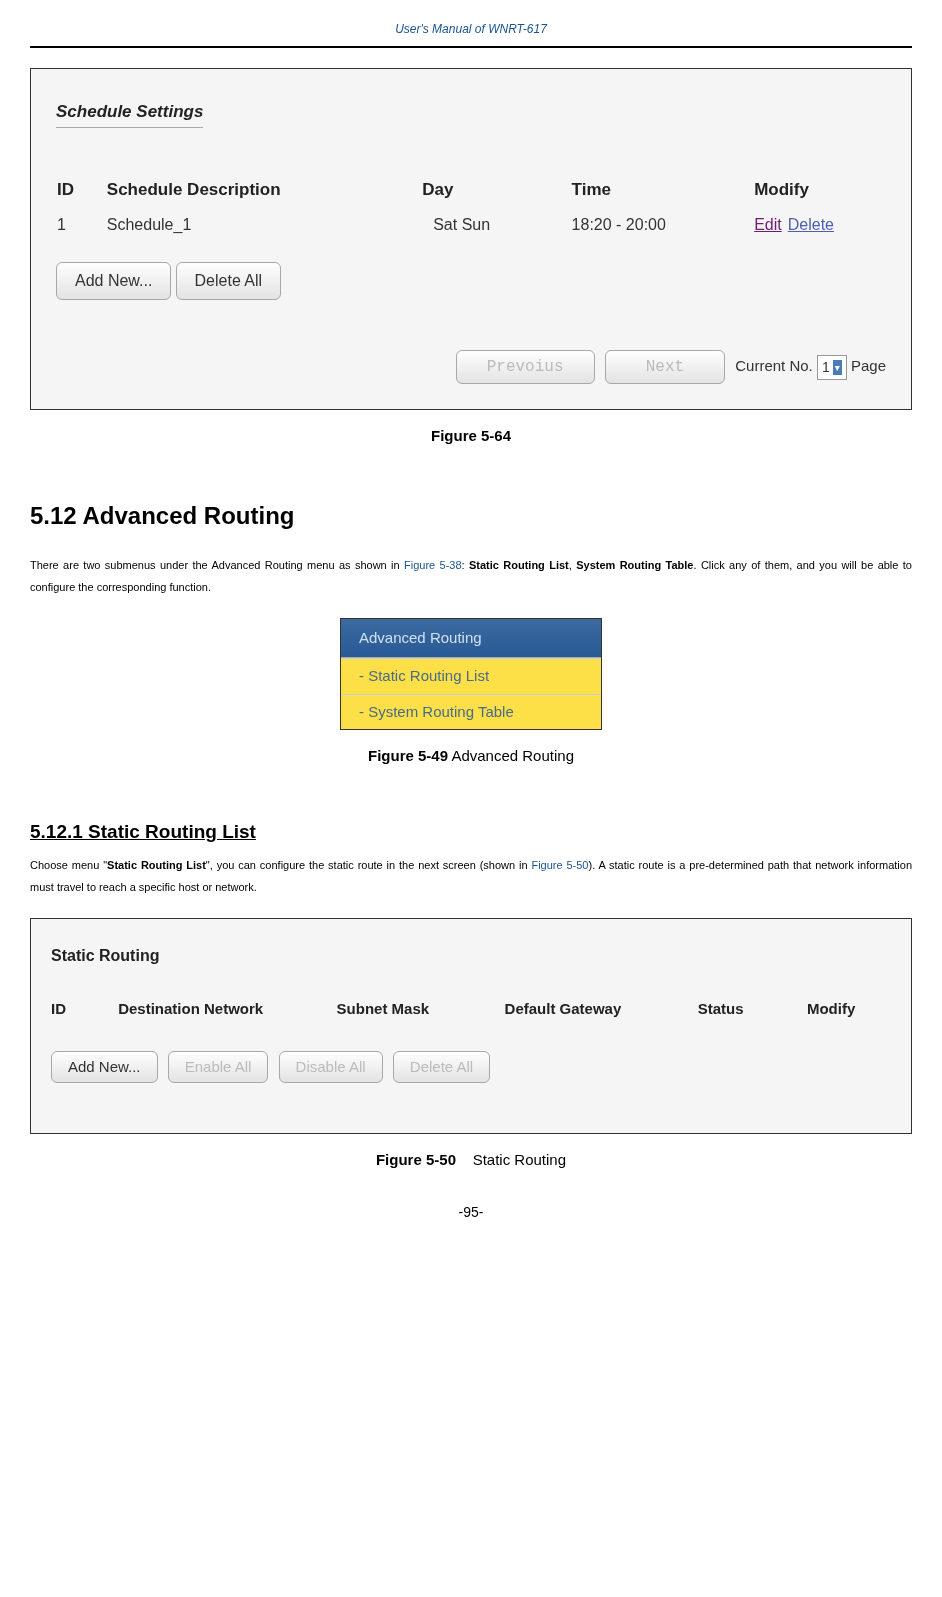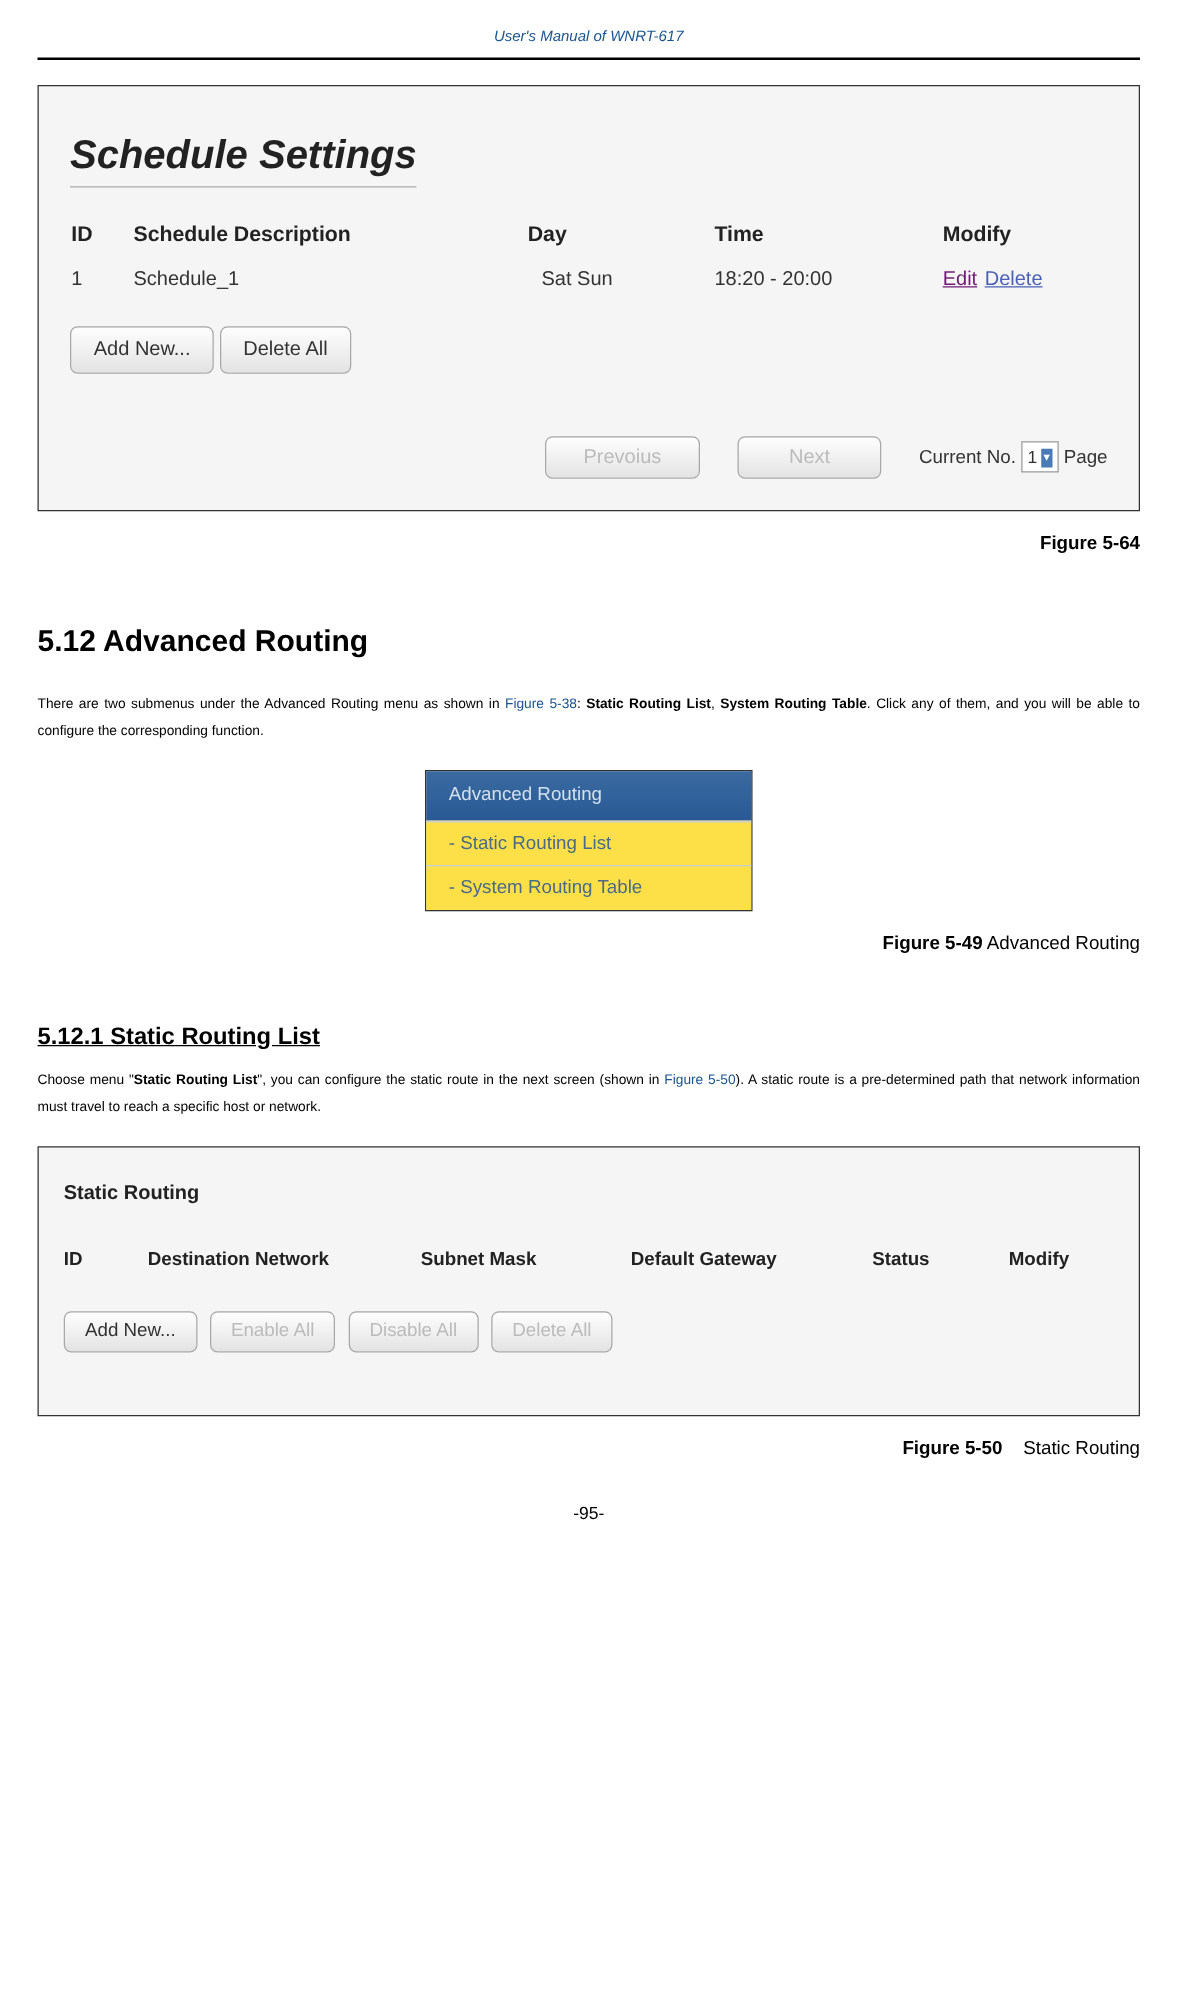--- a/index.html
+++ b/index.html
@@ -24,21 +24,21 @@
       border-top: 2px solid #000;
       margin: 0 0 20px 0;
     }
     .figure-box {
       border: 1px solid #333;
       background: #f5f5f5;
       padding: 30px 25px 25px 25px;
       margin-bottom: 15px;
     }
     .figure-caption {
-      text-align: right;
+      text-align: center;
       font-weight: bold;
       font-size: 15px;
       margin: 15px 0 50px 0;
     }
     .figure-caption.with-suffix {
       margin-bottom: 50px;
     }
     .section-heading {
       font-weight: bold;
       font-size: 24px;
@@ -60,23 +60,23 @@
       color: #1a5490;
     }
     .bold {
       font-weight: bold;
     }
     
     .schedule-title {
       font-family: "Trebuchet MS", Arial, sans-serif;
       font-weight: bold;
       font-style: italic;
-      font-size: 32px;
-      color: #222;
-      margin-bottom: 24px;
+      font-size: 17px;
+      color: #222;
+      margin-bottom: 48px;
       display: inline-block;
       border-bottom: 1px solid #aaa;
       padding-bottom: 2px;
     }
     .sched-table {
       width: 100%;
       border-collapse: collapse;
     }
     .sched-table th {
       text-align: left;
@@ -122,21 +122,22 @@
       text-decoration: underline;
       cursor: pointer;
     }
     .pager-row {
       text-align: right;
       margin-top: 50px;
       font-size: 15px;
       color: #333;
     }
     .pager-row .btn {
-      margin-right: 26px;
+      margin-right: 6px;
+      font-family: Liberation Mono, monospace;
     }
     .page-select {
       display: inline-block;
       border: 1px solid #999;
       background: white;
       padding: 1px 4px;
       font-size: 14px;
       vertical-align: middle;
     }
     .dropdown-arrow {

